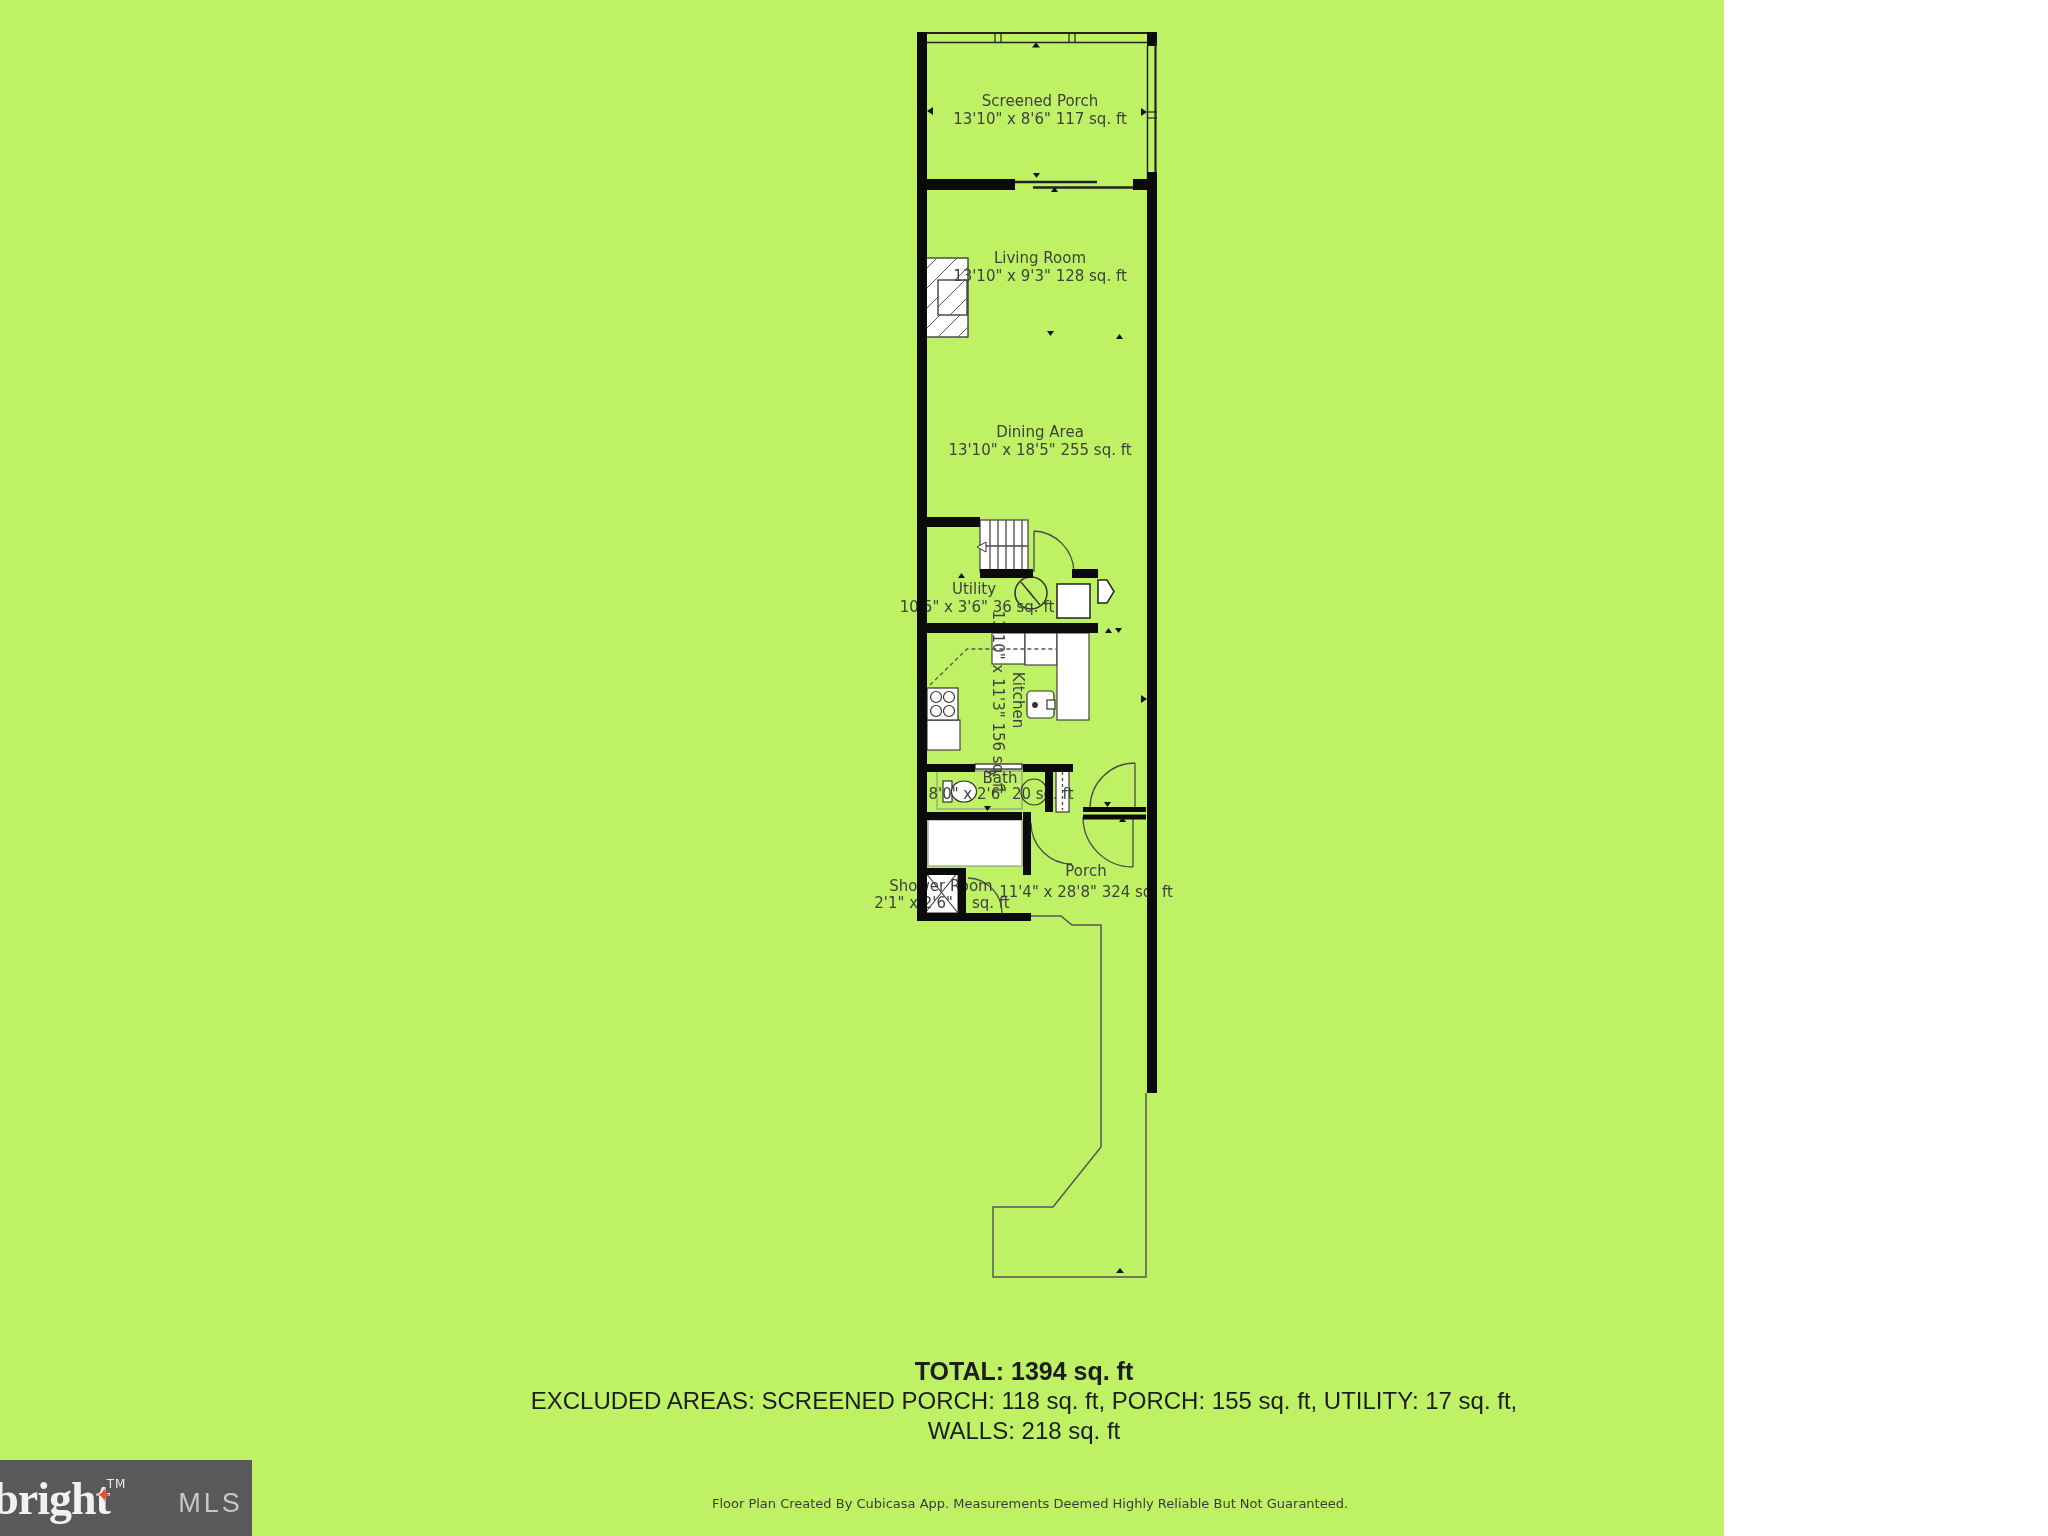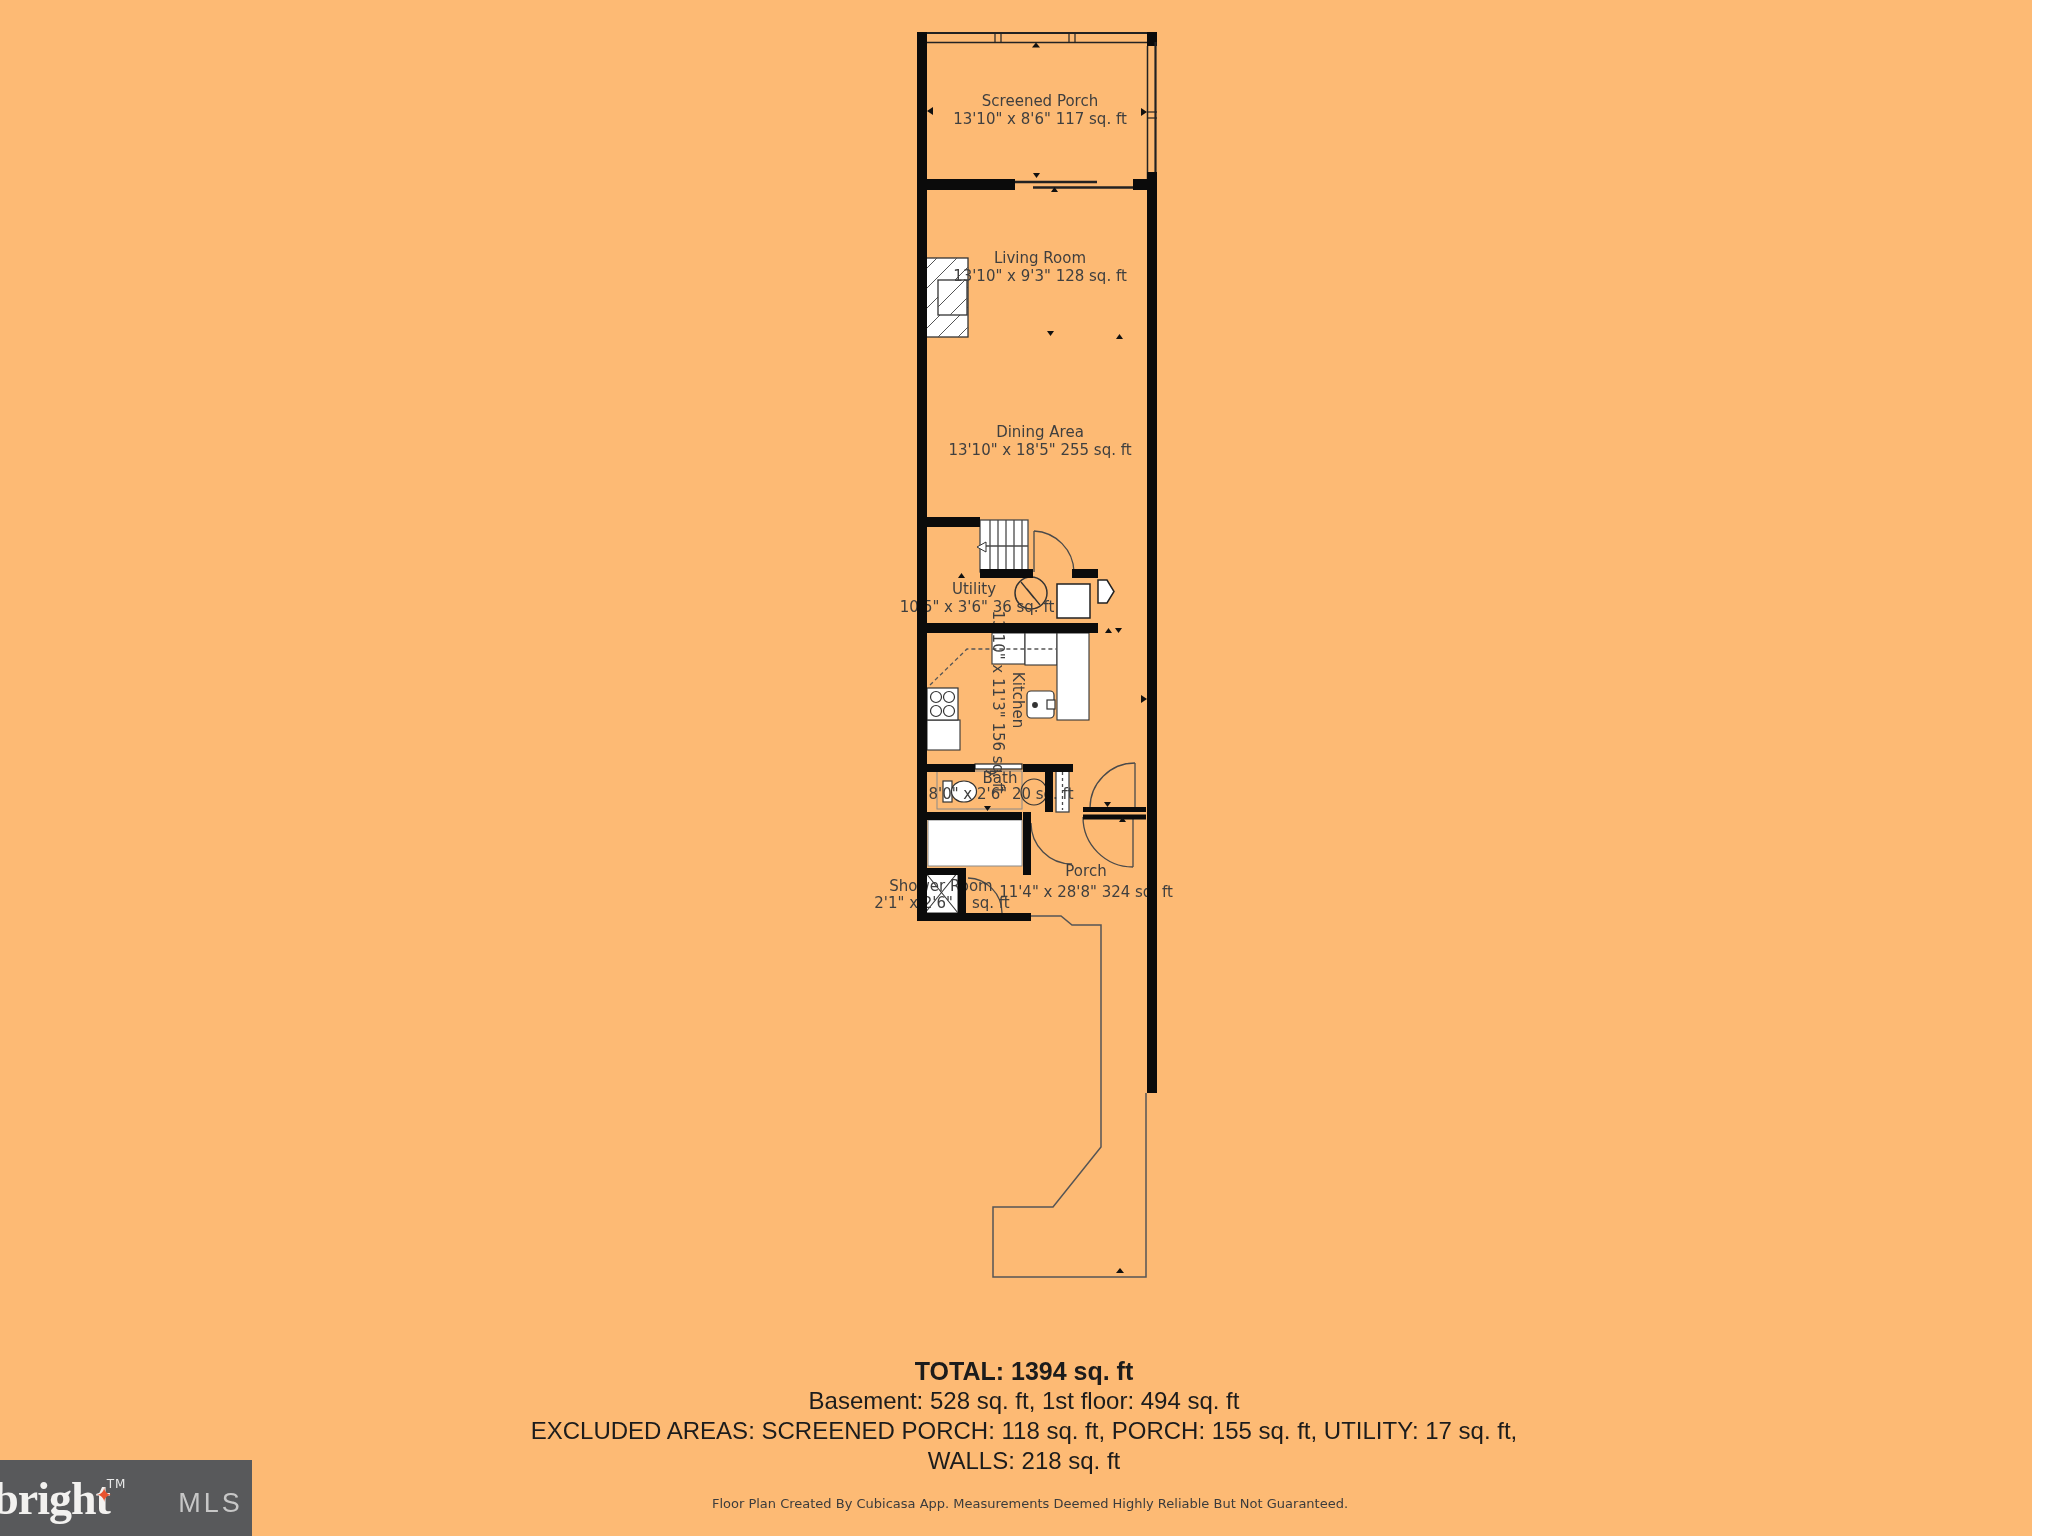--- a/index.html
+++ b/index.html
@@ -1,16 +1,16 @@
 <!DOCTYPE html>
 <html><head>
 <meta charset="utf-8">
 <style>
   html,body{margin:0;padding:0;background:#ffffff;}
-  #page{position:relative;width:2032px;height:1536px;background:#fdba74;overflow:hidden;
+  #page{position:relative;width:1724px;height:1536px;background:#bef264;overflow:hidden;
         font-family:"DejaVu Sans","Liberation Sans",sans-serif;}
   #plan-svg{position:absolute;left:0;top:0;}
   .summary{position:absolute;left:0;top:1356px;width:2048px;text-align:center;
            color:#1c1c1c;font-family:"Liberation Sans",sans-serif;font-size:24px;line-height:30px;}
   .summary .total{font-weight:bold;font-size:25px;}
   .disclaimer{position:absolute;left:0;top:1496px;width:2060px;text-align:center;
               color:#3c3c3c;font-family:"DejaVu Sans",sans-serif;font-size:13px;}
   .logo-badge{position:absolute;left:0;top:1460px;width:252px;height:76px;background:#58595b;
               display:flex;align-items:center;justify-content:center;}
   .logo-inner{position:relative;white-space:nowrap;}
@@ -232,21 +232,20 @@
       <polygon points="1141,695 1141,703 1147,699"></polygon>
       <polygon points="933,107 933,115 927,111"></polygon>
       <polygon points="1141,108 1141,116 1147,112"></polygon>
       <polygon points="1116,1273 1124,1273 1120,1268"></polygon>
     </g>
   </g>
 </svg>
 
 <div class="summary">
   <div class="total">TOTAL: 1394 sq. ft</div>
-  <div>Basement: 528 sq. ft, 1st floor: 494 sq. ft</div>
   <div>EXCLUDED AREAS: SCREENED PORCH: 118 sq. ft, PORCH: 155 sq. ft, UTILITY: 17 sq. ft,</div>
   <div>WALLS: 218 sq. ft</div>
 </div>
 
 <div class="disclaimer">Floor Plan Created By Cubicasa App. Measurements Deemed Highly Reliable But Not Guaranteed.</div>
 
 <div class="logo-badge">
   <div class="logo-inner">
     <span class="logo-brand">bright</span><span class="logo-star">✦</span><span class="logo-tm">TM</span><span class="logo-suffix">MLS</span>
   </div>

